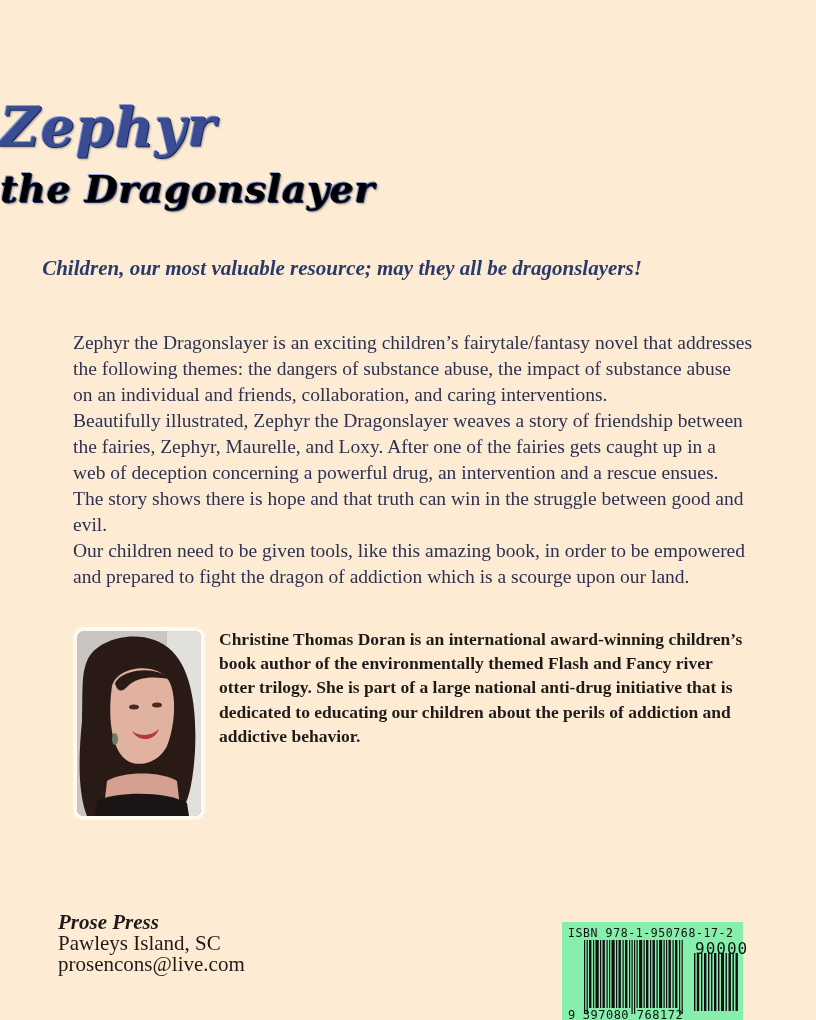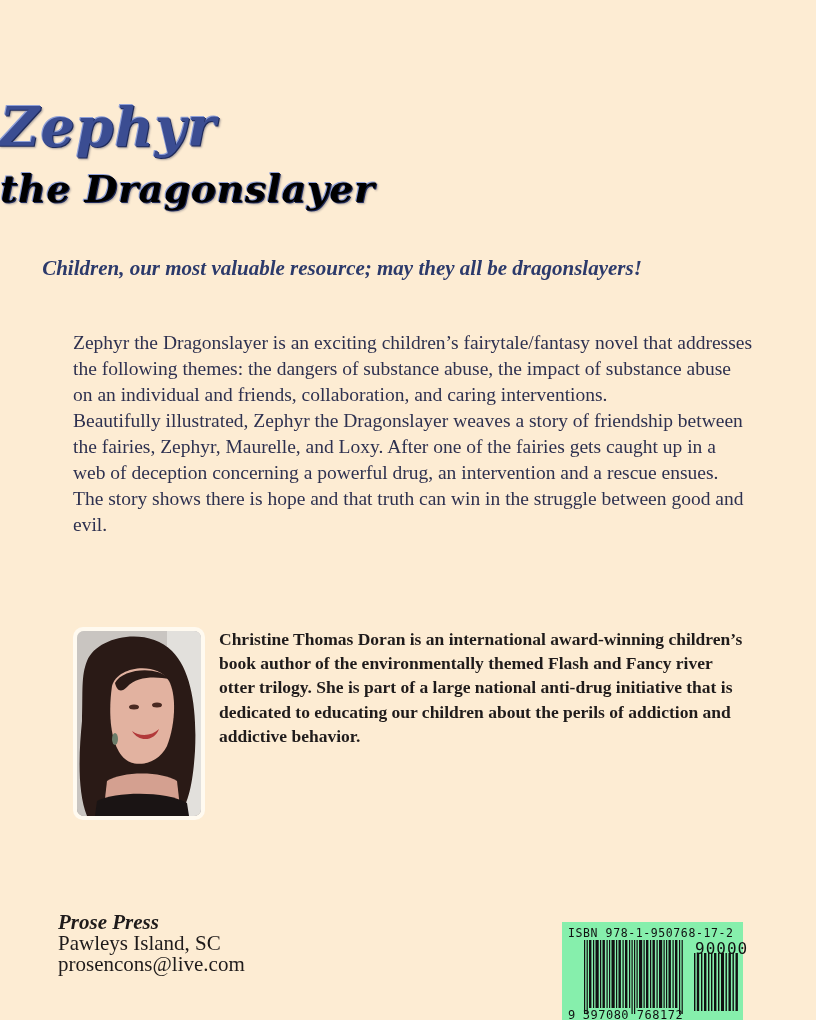--- a/index.html
+++ b/index.html
@@ -187,20 +187,21 @@
 <div class="title-block">
   <span class="title-main">Zephyr</span>
   <span class="title-sub">the Dragonslayer</span>
 </div>
 
 <div class="tagline">Children, our most valuable resource; may they all be dragonslayers!</div>
 
 <div class="blurb">
   <p>Zephyr the Dragonslayer is an exciting children’s fairytale/fantasy novel that addresses the following themes: the dangers of substance abuse, the impact of substance abuse on an individual and friends, collaboration, and caring interventions.</p>
   <p>Beautifully illustrated, Zephyr the Dragonslayer weaves a story of friendship between the fairies, Zephyr, Maurelle, and Loxy. After one of the fairies gets caught up in a web of deception concerning a powerful drug, an intervention and a rescue ensues. The story shows there is hope and that truth can win in the struggle between good and evil.</p>
+  <p>Our children need to be given tools, like this amazing book, in order to be empowered and prepared to fight the dragon of addiction which is a scourge upon our land.</p>
 </div>
 
 <div class="author-photo" title="Author photo of Christine Thomas Doran">
   <div class="photo-inner">
     <svg viewBox="0 0 124 185" preserveAspectRatio="none">
       <rect x="0" y="0" width="124" height="185" fill="#c9c5c1"></rect>
       <rect x="90" y="0" width="34" height="185" fill="#e2e0dc"></rect>
       <path d="M10 30 C 20 5, 70 -5, 95 20 C 115 40, 120 80, 118 120 C 116 150, 112 175, 100 185 L 10 185 C 0 160, 2 120, 5 90 C 6 60, 4 45, 10 30 Z" fill="#2a1a16"></path>
       <path d="M35 55 C 40 35, 80 30, 92 50 C 100 65, 98 95, 90 115 C 82 132, 60 138, 48 128 C 36 118, 30 90, 35 55 Z" fill="#e2b2a0"></path>
       <path d="M38 52 C 45 38, 80 34, 92 48 C 82 46, 60 44, 50 56 C 44 62, 40 60, 38 52 Z" fill="#2a1a16"></path>

